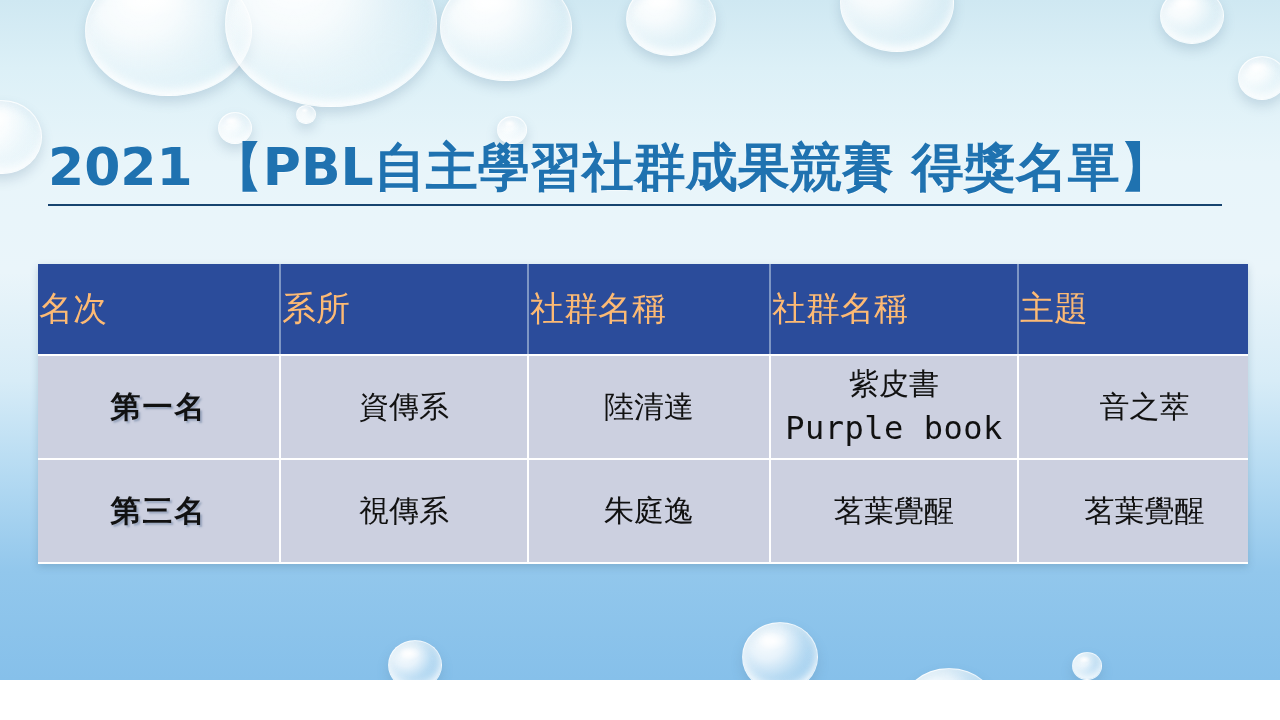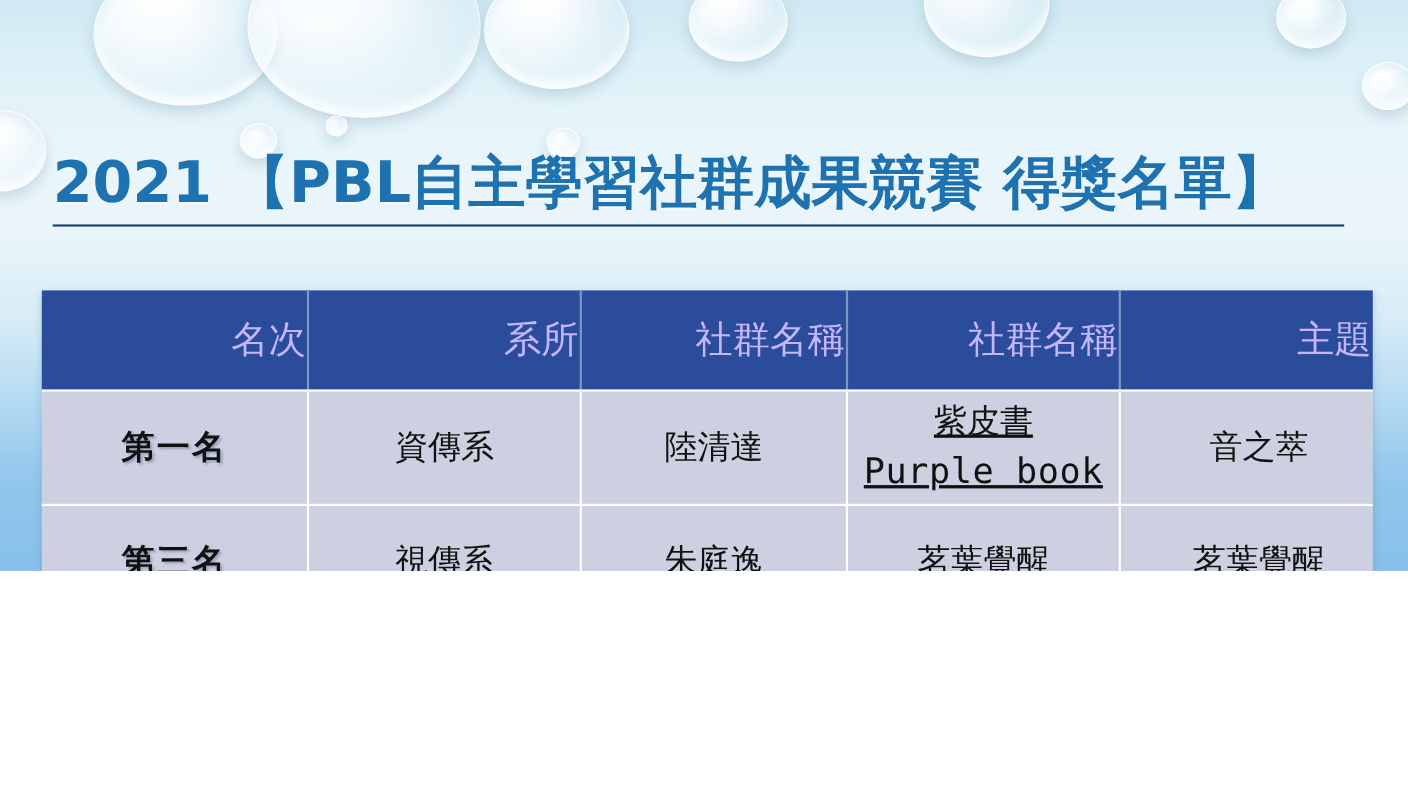--- a/index.html
+++ b/index.html
@@ -11,21 +11,21 @@
     width: 1280px;
     height: 720px;
     overflow: hidden;
     font-family: "Liberation Serif", "DejaVu Serif", serif;
   }
 
   
   #slide {
     position: relative;
     width: 1280px;
-    height: 519px;
+    height: 680px;
     overflow: hidden;
     background: linear-gradient(to bottom,
                 #cfe8f2 0%,
                 #dcf0f7 10%,
                 #e8f5fa 24%,
                 #eaf5fa 40%,
                 #d7ecf7 56%,
                 #b4daf2 70%,
                 #92c7ec 84%,
                 #86c0ea 100%);
@@ -97,26 +97,26 @@
     box-shadow: 0 3px 7px rgba(60,100,130,0.25);
   }
   #results-table col.c0 { width: 242px; }
   #results-table col.c1 { width: 248px; }
   #results-table col.c2 { width: 242px; }
   #results-table col.c3 { width: 248px; }
   #results-table col.c4 { width: 230px; }
 
   #results-table th {
     background: #2b4c9b;
-    color: #c4b5fd;
+    color: #fdba74;
     font-family: "Liberation Serif", "DejaVu Serif", serif;
     font-weight: normal;
     font-size: 34px;
     height: 88px;
-    text-align: right;
+    text-align: left;
     vertical-align: middle;
     border-right: 2px solid #7e96c4;
     border-bottom: 2px solid #ffffff;
   }
   #results-table th:last-child { border-right: none; }
 
   #results-table td {
     font-family: "Liberation Serif", "DejaVu Serif", serif;
     font-size: 30px;
     color: #111111;
@@ -133,21 +133,21 @@
   tr.row-odd  td { background: #ccd0e0; }
   tr.row-even td { background: #e7e8f1; }
 
   td.rank-cell {
     color: #3e6fa8;
     font-weight: bold;
     font-size: 30px;
     letter-spacing: 2px;
     text-shadow: 2px 2px 2px rgba(110,130,160,0.55);
   }
-  .cell-line { display: block; text-decoration: underline; }
+  .cell-line { display: block; }
   .latin { font-family: "DejaVu Sans Mono", "Liberation Mono", monospace; font-size: 32px; letter-spacing: 0.5px; }
 </style>
 </head>
 <body>
 
 <div id="slide">
 
   <div class="droplet" style="left:85px;  top:-34px;  width:165px; height:128px;"></div>
   <div class="droplet" style="left:225px; top:-60px;  width:210px; height:165px;"></div>
   <div class="droplet" style="left:-38px; top:100px;  width:78px;  height:72px;"></div>

